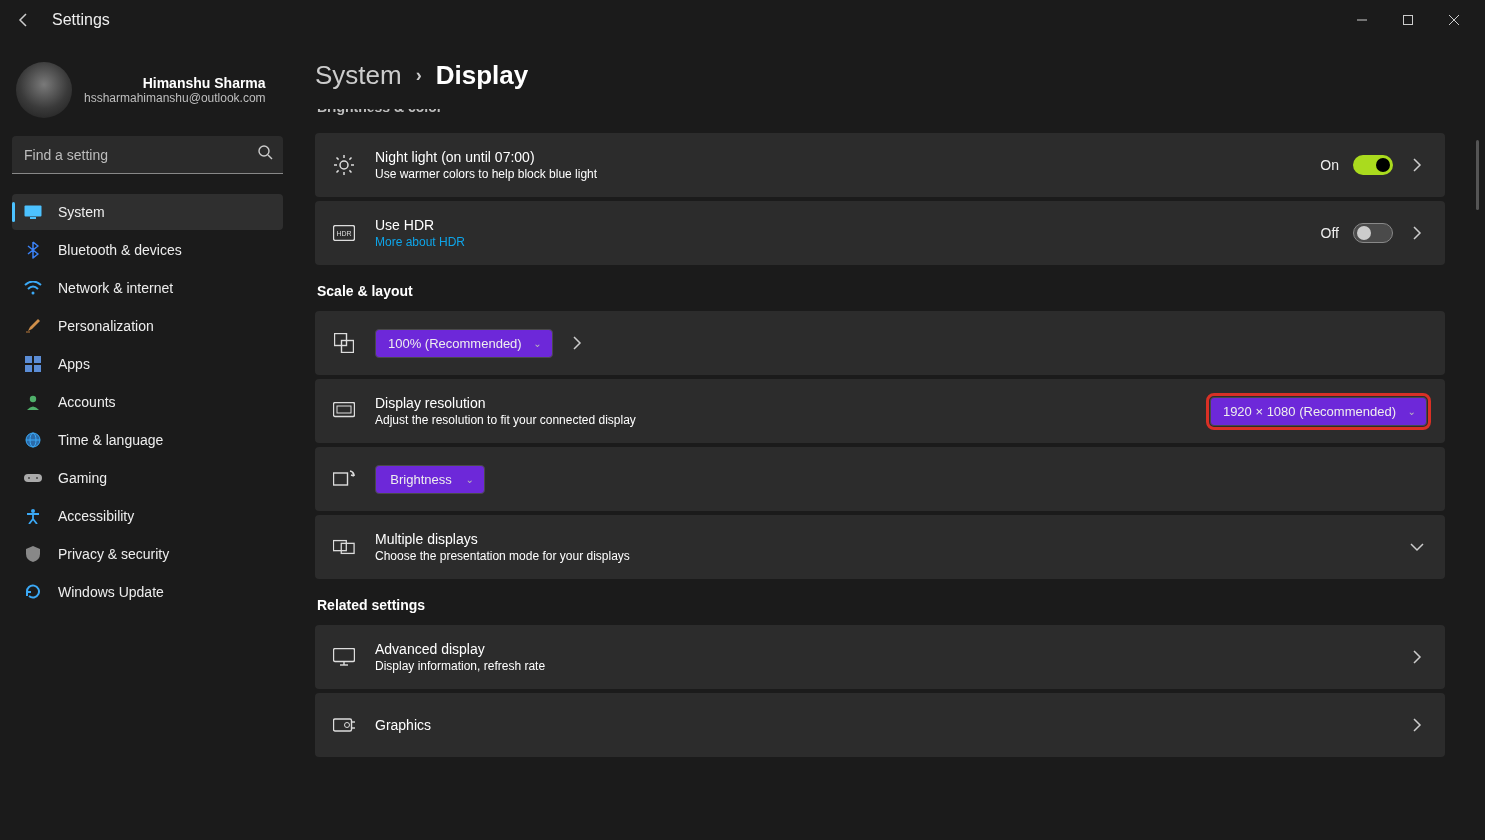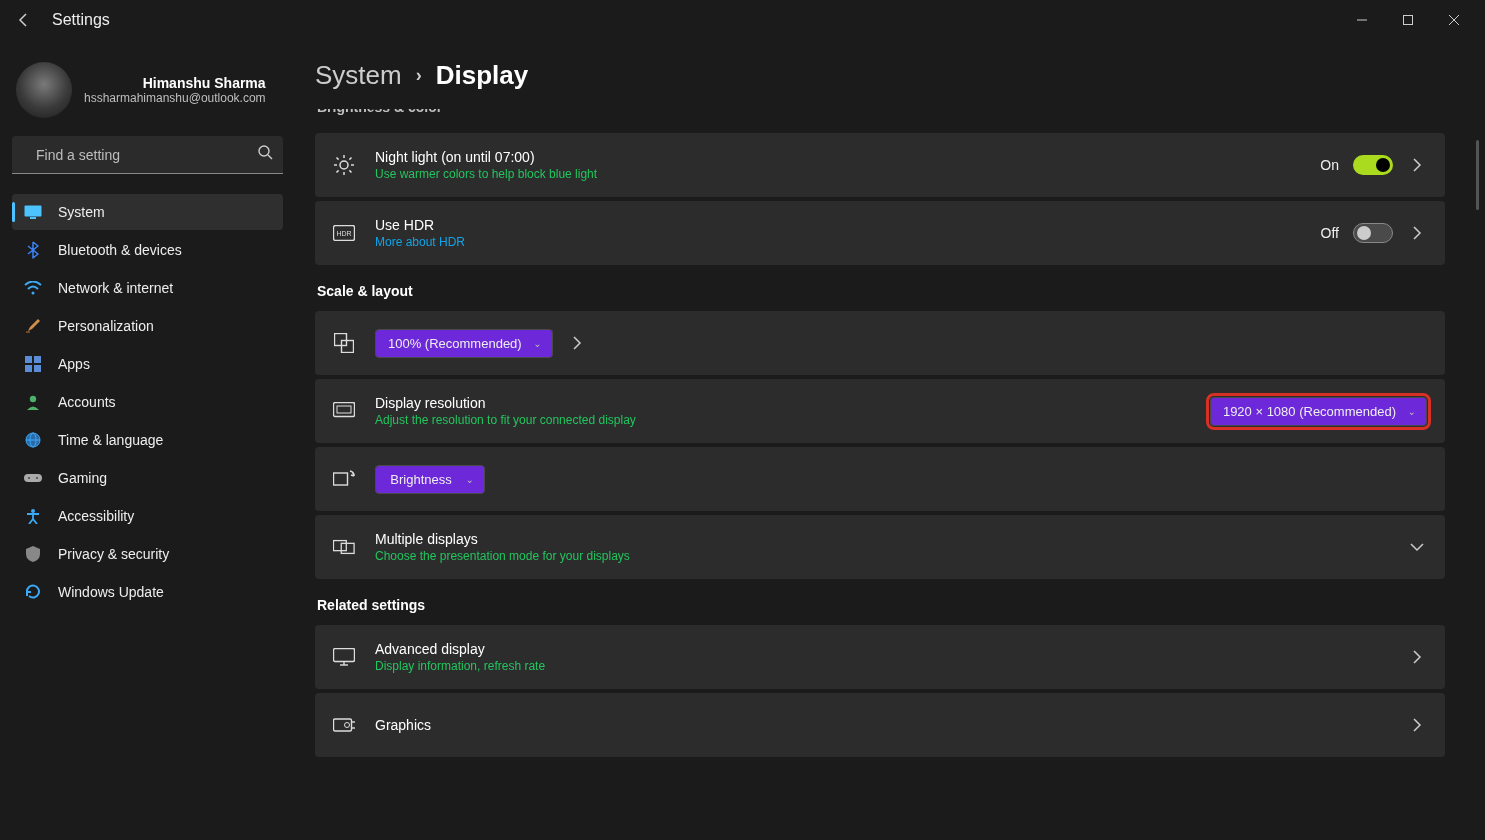--- a/index.html
+++ b/index.html
@@ -15,21 +15,21 @@
 .app { display:flex; height:calc(100% - 40px); }
 
 
 .sidebar { width:295px; padding:12px 12px 0 12px; display:flex; flex-direction:column; }
 .profile { display:flex; align-items:center; gap:12px; margin:10px 4px 18px 4px;text-align:right; }
 .profile .avatar { width:56px; height:56px; border-radius:50%; background:radial-gradient(circle at 50% 40%,#7a7a7a 0%,#3a3a3a 55%,#1a1a1a 100%); flex-shrink:0; }
 .profile .pname { font-size:14px; font-weight:600; }
 .profile .pmail { font-size:12px; color:#bfbfbf; }
 
 .search { position:relative; margin-bottom:20px; }
-.search input { width:100%; height:38px; background:#2b2b2b; border:none; border-bottom:1px solid #888; border-radius:4px 4px 0 0; padding:0 36px 0 24px; color:#fff; font-size:14px; outline:none; }
+.search input { width:100%; height:38px; background:#2b2b2b; border:none; border-bottom:1px solid #888; border-radius:4px 4px 0 0; padding:0 36px 0 12px; color:#fff; font-size:14px; outline:none; }
 .search input::placeholder { color:#bdbdbd; }
 .search .sicon { position:absolute; right:10px; top:8px; color:#ccc; }
 
 .nav { display:flex; flex-direction:column; gap:2px; }
 .nav-item { height:36px; display:flex; align-items:center; gap:16px; padding:0 12px; border-radius:4px; cursor:pointer; font-size:14px; color:#eee; position:relative; }
 .nav-item.active { background:#2f2f2f; }
 .nav-item.active::before { content:""; position:absolute; left:0; top:8px; bottom:8px; width:3px; background:#4cc2ff; border-radius:2px; }
 .nav-item .nicon { width:18px; height:18px; display:flex; align-items:center; justify-content:center; font-size:15px; }
 
 
@@ -39,21 +39,21 @@
 .breadcrumb .chev { color:#ccc; font-size:18px; }
 
 .scroll { height:calc(100% - 60px); overflow:hidden; }
 .section-title { font-size:14px; font-weight:600; margin:18px 0 12px 2px; }
 .section-title.clipped { color:#bfbfbf; margin-top:0; margin-bottom:8px; position:relative; top:-10px; }
 
 .card { background:#2c2c2c; border-radius:4px; margin-bottom:4px; display:flex; align-items:center; padding:10px 18px; gap:20px; min-height:64px; }
 .card .cicon { width:22px; height:22px; color:#ddd; display:flex; align-items:center; justify-content:center; flex-shrink:0; }
 .card .ctext { flex:1; }
 .card .ctitle { font-size:14px; color:#fff; }
-.card .csub { font-size:12px; color:#22c55e; margin-top:2px; }
+.card .csub { font-size:12px; color:#ffffff; margin-top:2px; }
 .card .csub.link { color:#0ea5e9; }
 .card .trail { display:flex; align-items:center; gap:14px; }
 .card .statelabel { font-size:14px; color:#eee; }
 
 .toggle { width:40px; height:20px; border-radius:10px; position:relative; cursor:pointer; }
 .toggle.on { background:#aadb1e; }
 .toggle.on::after { content:""; position:absolute; right:3px; top:3px; width:14px; height:14px; border-radius:50%; background:#000; }
 .toggle.off { background:#4a4a4a; border:1px solid #888; }
 .toggle.off::after { content:""; position:absolute; left:3px; top:2px; width:14px; height:14px; border-radius:50%; background:#ccc; }
 

